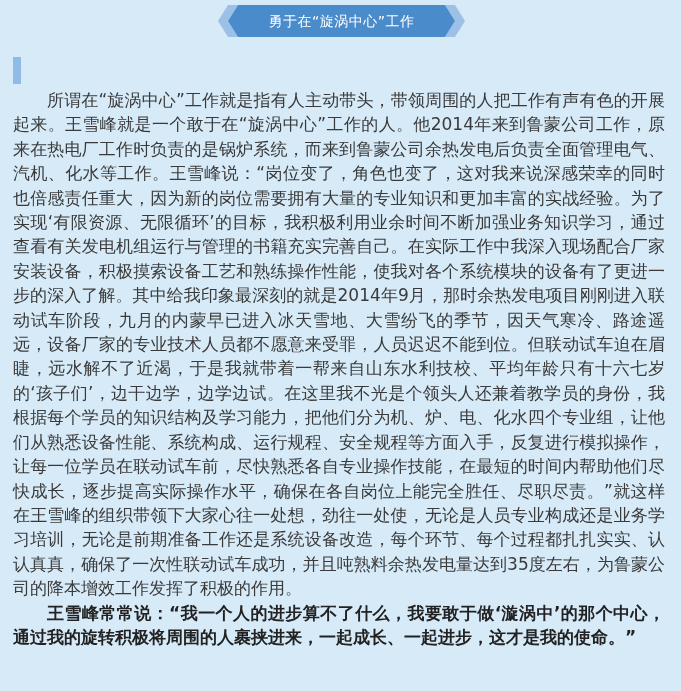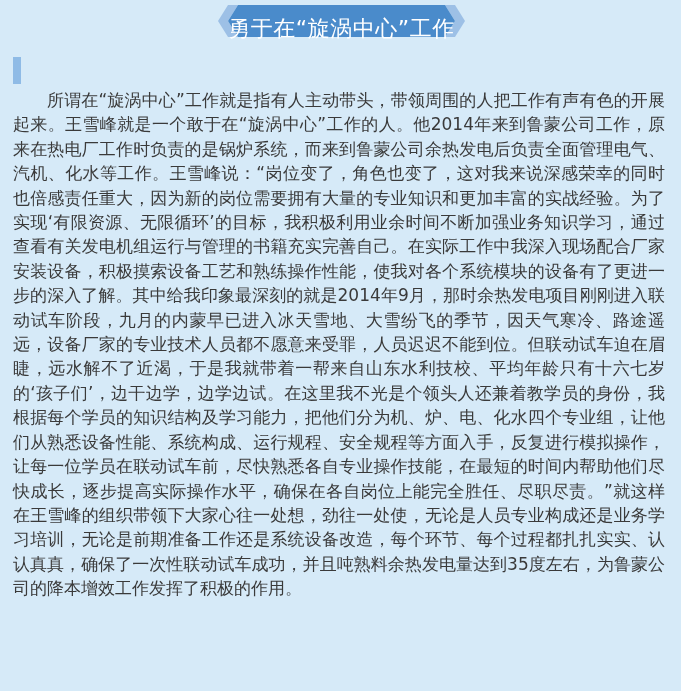--- a/index.html
+++ b/index.html
@@ -23,27 +23,27 @@
       height: 32px;
     }
     .banner svg {
       position: absolute;
       left: 0;
       top: 0;
     }
     .banner-title {
       position: absolute;
       left: 0;
-      top: 8px;
+      top: 0;
       width: 247px;
       height: 48px;
       line-height: 32px;
       text-align: center;
       color: #ffffff;
-      font-size: 22px;
+      font-size: 14px;
       letter-spacing: 0.5px;
     }
     .accent-bar {
       position: absolute;
       left: 13px;
       top: 57px;
       width: 8px;
       height: 27px;
       background: #8fbbe6;
     }
@@ -76,13 +76,14 @@
     <polygon points="237,0 227,0 237,16 227,32 237,32 247,16" fill="#9dc0e6"></polygon>
     <polygon points="20,0 227,0 237,16 227,32 20,32 10,16" fill="#4a8bcb"></polygon>
   </svg>
   <div class="banner-title">勇于在“旋涡中心”工作</div>
 </div>
 
 <div class="accent-bar"></div>
 
 <div class="article">
   <p>所谓在“旋涡中心”工作就是指有人主动带头，带领周围的人把工作有声有色的开展起来。王雪峰就是一个敢于在“旋涡中心”工作的人。他2014年来到鲁蒙公司工作，原来在热电厂工作时负责的是锅炉系统，而来到鲁蒙公司余热发电后负责全面管理电气、汽机、化水等工作。王雪峰说：“岗位变了，角色也变了，这对我来说深感荣幸的同时也倍感责任重大，因为新的岗位需要拥有大量的专业知识和更加丰富的实战经验。为了实现‘有限资源、无限循环’的目标，我积极利用业余时间不断加强业务知识学习，通过查看有关发电机组运行与管理的书籍充实完善自己。在实际工作中我深入现场配合厂家安装设备，积极摸索设备工艺和熟练操作性能，使我对各个系统模块的设备有了更进一步的深入了解。其中给我印象最深刻的就是2014年9月，那时余热发电项目刚刚进入联动试车阶段，九月的内蒙早已进入冰天雪地、大雪纷飞的季节，因天气寒冷、路途遥远，设备厂家的专业技术人员都不愿意来受罪，人员迟迟不能到位。但联动试车迫在眉睫，远水解不了近渴，于是我就带着一帮来自山东水利技校、平均年龄只有十六七岁的‘孩子们’，边干边学，边学边试。在这里我不光是个领头人还兼着教学员的身份，我根据每个学员的知识结构及学习能力，把他们分为机、炉、电、化水四个专业组，让他们从熟悉设备性能、系统构成、运行规程、安全规程等方面入手，反复进行模拟操作，让每一位学员在联动试车前，尽快熟悉各自专业操作技能，在最短的时间内帮助他们尽快成长，逐步提高实际操作水平，确保在各自岗位上能完全胜任、尽职尽责。”就这样在王雪峰的组织带领下大家心往一处想，劲往一处使，无论是人员专业构成还是业务学习培训，无论是前期准备工作还是系统设备改造，每个环节、每个过程都扎扎实实、认认真真，确保了一次性联动试车成功，并且吨熟料余热发电量达到35度左右，为鲁蒙公司的降本增效工作发挥了积极的作用。</p>
+  <p class="quote">王雪峰常常说：“我一个人的进步算不了什么，我要敢于做‘漩涡中’的那个中心，通过我的旋转积极将周围的人裹挟进来，一起成长、一起进步，这才是我的使命。”</p>
 </div>
 
 </body></html>

